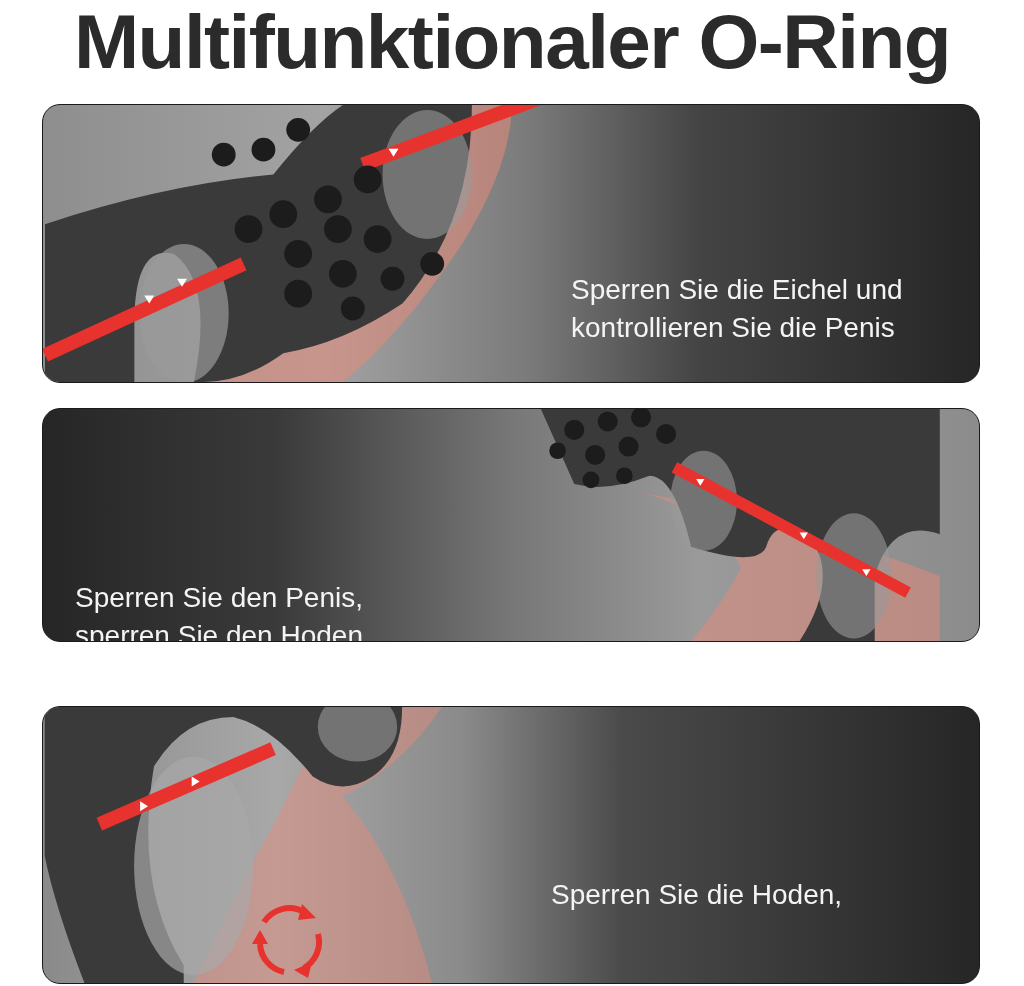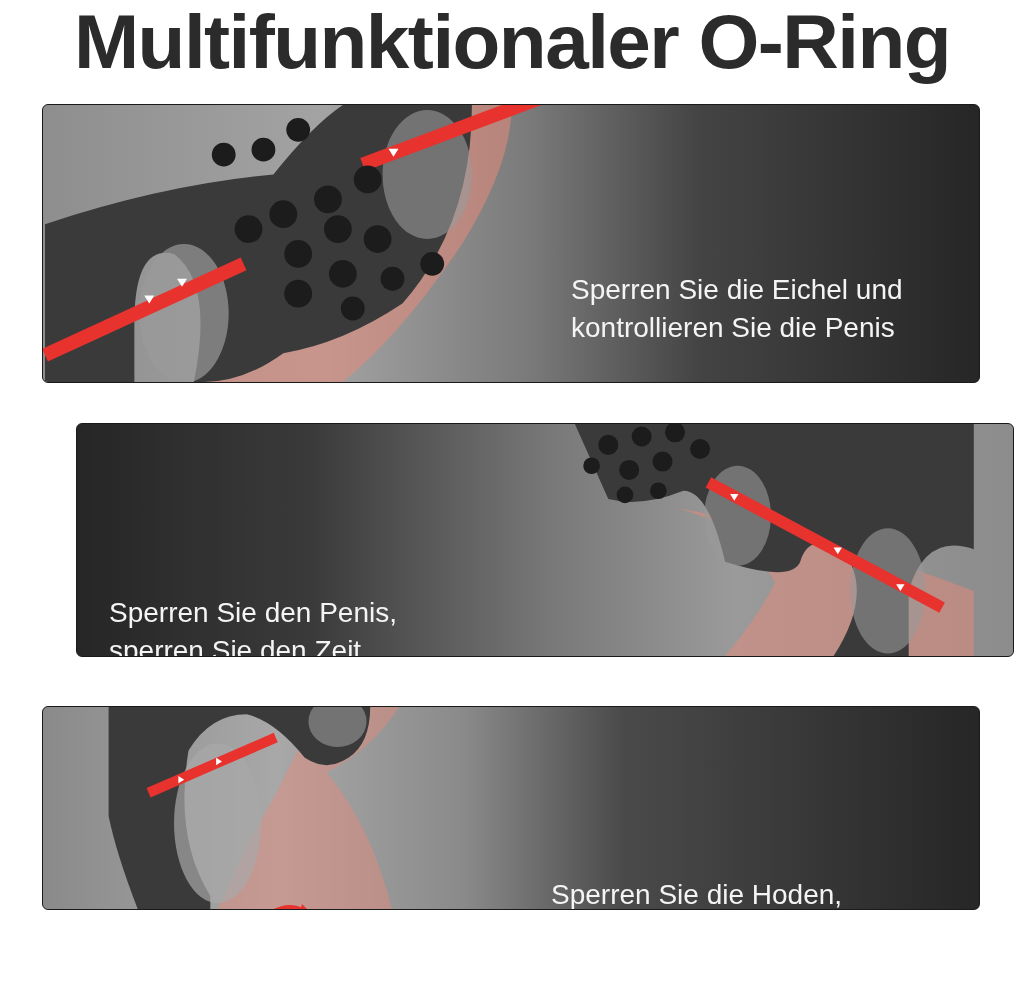--- a/index.html
+++ b/index.html
@@ -1,24 +1,24 @@
 <!DOCTYPE html>
 <html><head>
 <meta charset="utf-8">
 <style>
   html,body{margin:0;padding:0;background:#ffffff;}
   body{width:1024px;height:986px;position:relative;overflow:hidden;font-family:"Liberation Sans",sans-serif;}
   .title{position:absolute;left:0;top:0;width:1024px;height:90px;text-align:center;
     font-family:"Liberation Sans",sans-serif;font-weight:bold;font-size:76px;line-height:84px;
     color:#2b2b2b;letter-spacing:-1.5px;transform:scaleX(1.03);}
-  .panel{position:absolute;left:42px;width:938px;border-radius:6px;overflow:hidden;
+  .panel{position:absolute;left:42px;width:938px;border-radius:18px;overflow:hidden;
     border:1px solid #1a1a1a;box-sizing:border-box;}
   .p1{top:104px;height:279px;background:linear-gradient(90deg,#8e8e8e 0%,#a3a3a3 30%,#7a7a7a 52%,#444 70%,#262626 100%);}
-  .p2{top:423px;height:234px;background:linear-gradient(90deg,#262626 0%,#3a3a3a 25%,#777 50%,#9a9a9a 70%,#8c8c8c 100%);margin-left:34px;}
-  .p3{top:706px;height:204px;background:linear-gradient(90deg,#8a8a8a 0%,#a8a8a8 25%,#8a8a8a 45%,#4a4a4a 62%,#262626 100%);text-align:center;}
+  .p2{top:408px;height:234px;background:linear-gradient(90deg,#262626 0%,#3a3a3a 25%,#777 50%,#9a9a9a 70%,#8c8c8c 100%);}
+  .p3{top:706px;height:278px;background:linear-gradient(90deg,#8a8a8a 0%,#a8a8a8 25%,#8a8a8a 45%,#4a4a4a 62%,#262626 100%);text-align:center;}
   .art{position:absolute;top:0;height:100%;}
   .caption{position:absolute;color:#f4f4f4;font-size:28px;line-height:38px;font-family:"Liberation Sans",sans-serif;}
   .caption div{white-space:nowrap;}
 </style>
 </head>
 <body>
 
 <div class="title">Multifunktionaler O-Ring</div>
 
 <div class="panel p1">
@@ -77,21 +77,21 @@
         <circle cx="80" cy="85" r="10"></circle>
     </g>
     <g fill="#ffffff">
         <polygon points="206,84 216,84 211,92"></polygon>
         <polygon points="330,148 340,148 335,156"></polygon>
         <polygon points="405,192 415,192 410,200"></polygon>
       </g>
   </svg>
   <div class="caption" style="left:32px;top:170px">
     <div>Sperren Sie den Penis,</div>
-    <div>sperren Sie den Zeit</div>
+    <div>sperren Sie den Hoden</div>
   </div>
 </div>
 
 <div class="panel p3">
   <svg class="art" style="left:0;width:480px" viewBox="0 0 480 278">
     <path d="M290 0 L400 0 Q360 60 300 90 Q360 160 390 278 L150 278 Q200 170 230 120Z" fill="#e88a7a" opacity="0.45"></path>
     <path d="M0 0 L360 0 Q360 50 330 70 Q300 90 270 70 Q230 20 190 10 Q140 10 110 60 Q90 180 140 260 L140 278 L40 278 Q10 200 0 150Z" fill="#3a3a3a"></path>
     <ellipse cx="150" cy="160" rx="60" ry="110" fill="#a8a8a8" opacity="0.7"></ellipse>
     <ellipse cx="315" cy="20" rx="40" ry="35" fill="#9a9a9a" opacity="0.6"></ellipse>
     <line x1="55" y1="118" x2="230" y2="42" stroke="#e8322e" stroke-width="14"></line>

